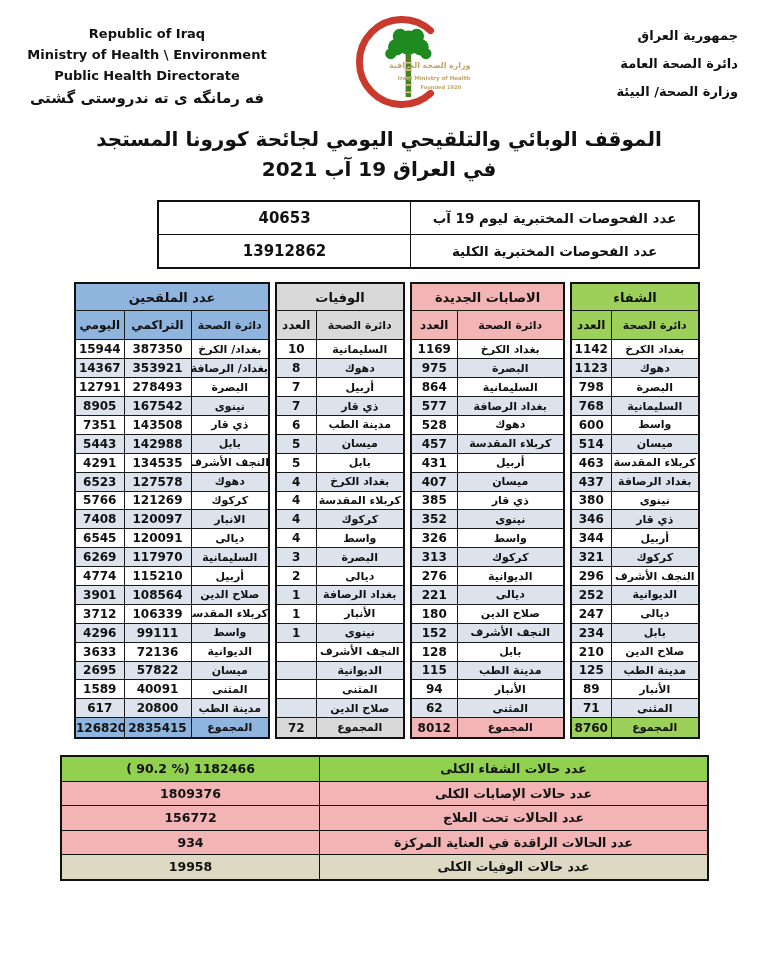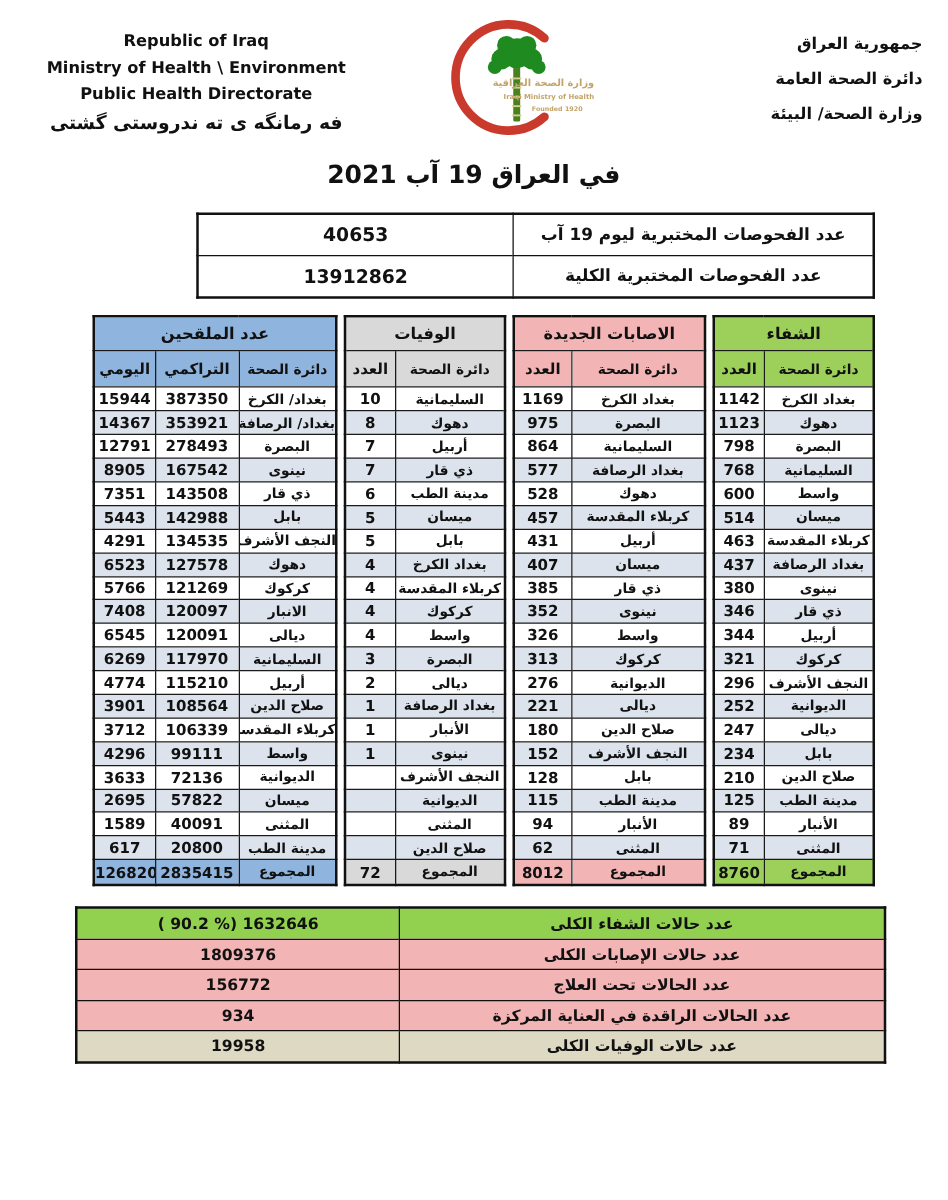--- a/index.html
+++ b/index.html
@@ -1,21 +1,21 @@
 <!DOCTYPE html>
 <html lang="ar"><head>
 <meta charset="utf-8">
 <style>
   html,body{margin:0;padding:0;background:#ffffff;}
   .page{
     width:758px;height:960px;margin:0 auto;background:#ffffff;
     font-family:"DejaVu Sans", sans-serif;color:#111;position:relative;overflow:hidden;
   }
   
-  .hdr{display:flex;align-items:flex-start;padding:14px 20px 0 32px;}
+  .hdr{display:flex;align-items:flex-start;padding:14px 20px 0 22px;}
   .hdr-en{width:250px;text-align:center;font-weight:bold;font-size:13px;line-height:1.6;margin-top:10px;}
   .hdr-en .ku{font-size:15px;}
   .hdr-logo{flex:1;display:flex;justify-content:center;}
   .hdr-ar{width:185px;text-align:right;font-weight:bold;font-size:13px;line-height:2.15;margin-top:8px;direction:rtl;}
   
   .rep-title{text-align:center;font-weight:bold;font-size:20px;direction:rtl;margin-top:14px;line-height:1.5;}
   
   table{border-collapse:collapse;}
   .tests{margin:16px 0 0 157px;width:543px;border:2px solid #111;}
   .tests td{border:1.5px solid #111;text-align:center;height:30px;font-weight:bold;}
@@ -78,20 +78,21 @@
       </svg>
     </div>
     <div class="hdr-ar">
       <div>جمهورية العراق</div>
       <div>دائرة الصحة العامة</div>
       <div>وزارة الصحة/ البيئة</div>
     </div>
   </div>
 
   <div class="rep-title">
+    <div>الموقف الوبائي والتلقيحي اليومي لجائحة كورونا المستجد</div>
     <div>في العراق  19  آب  2021</div>
   </div>
 
   <table class="tests" dir="rtl">
     <tbody>
       <tr>
         <td class="lbl">عدد الفحوصات المختبرية  ليوم 19 آب</td>
         <td class="val">40653</td>
       </tr>
       <tr>
@@ -520,21 +521,21 @@
             <td class="num">126820</td>
           </tr>
         </tbody>
       </table>
   </div>
 
   <table class="summary">
       <tbody>
         <tr style="background:#92D050">
           <td class="s-lbl">عدد حالات الشفاء الكلى</td>
-          <td class="s-val">( 90.2 %)  1632646</td>
+          <td class="s-val">( 90.2 %)  1182466</td>
         </tr>
         <tr style="background:#F2B4B4">
           <td class="s-lbl">عدد حالات الإصابات الكلى</td>
           <td class="s-val">1809376</td>
         </tr>
         <tr style="background:#F2B4B4">
           <td class="s-lbl">عدد الحالات تحت العلاج</td>
           <td class="s-val">156772</td>
         </tr>
         <tr style="background:#F2B4B4">

